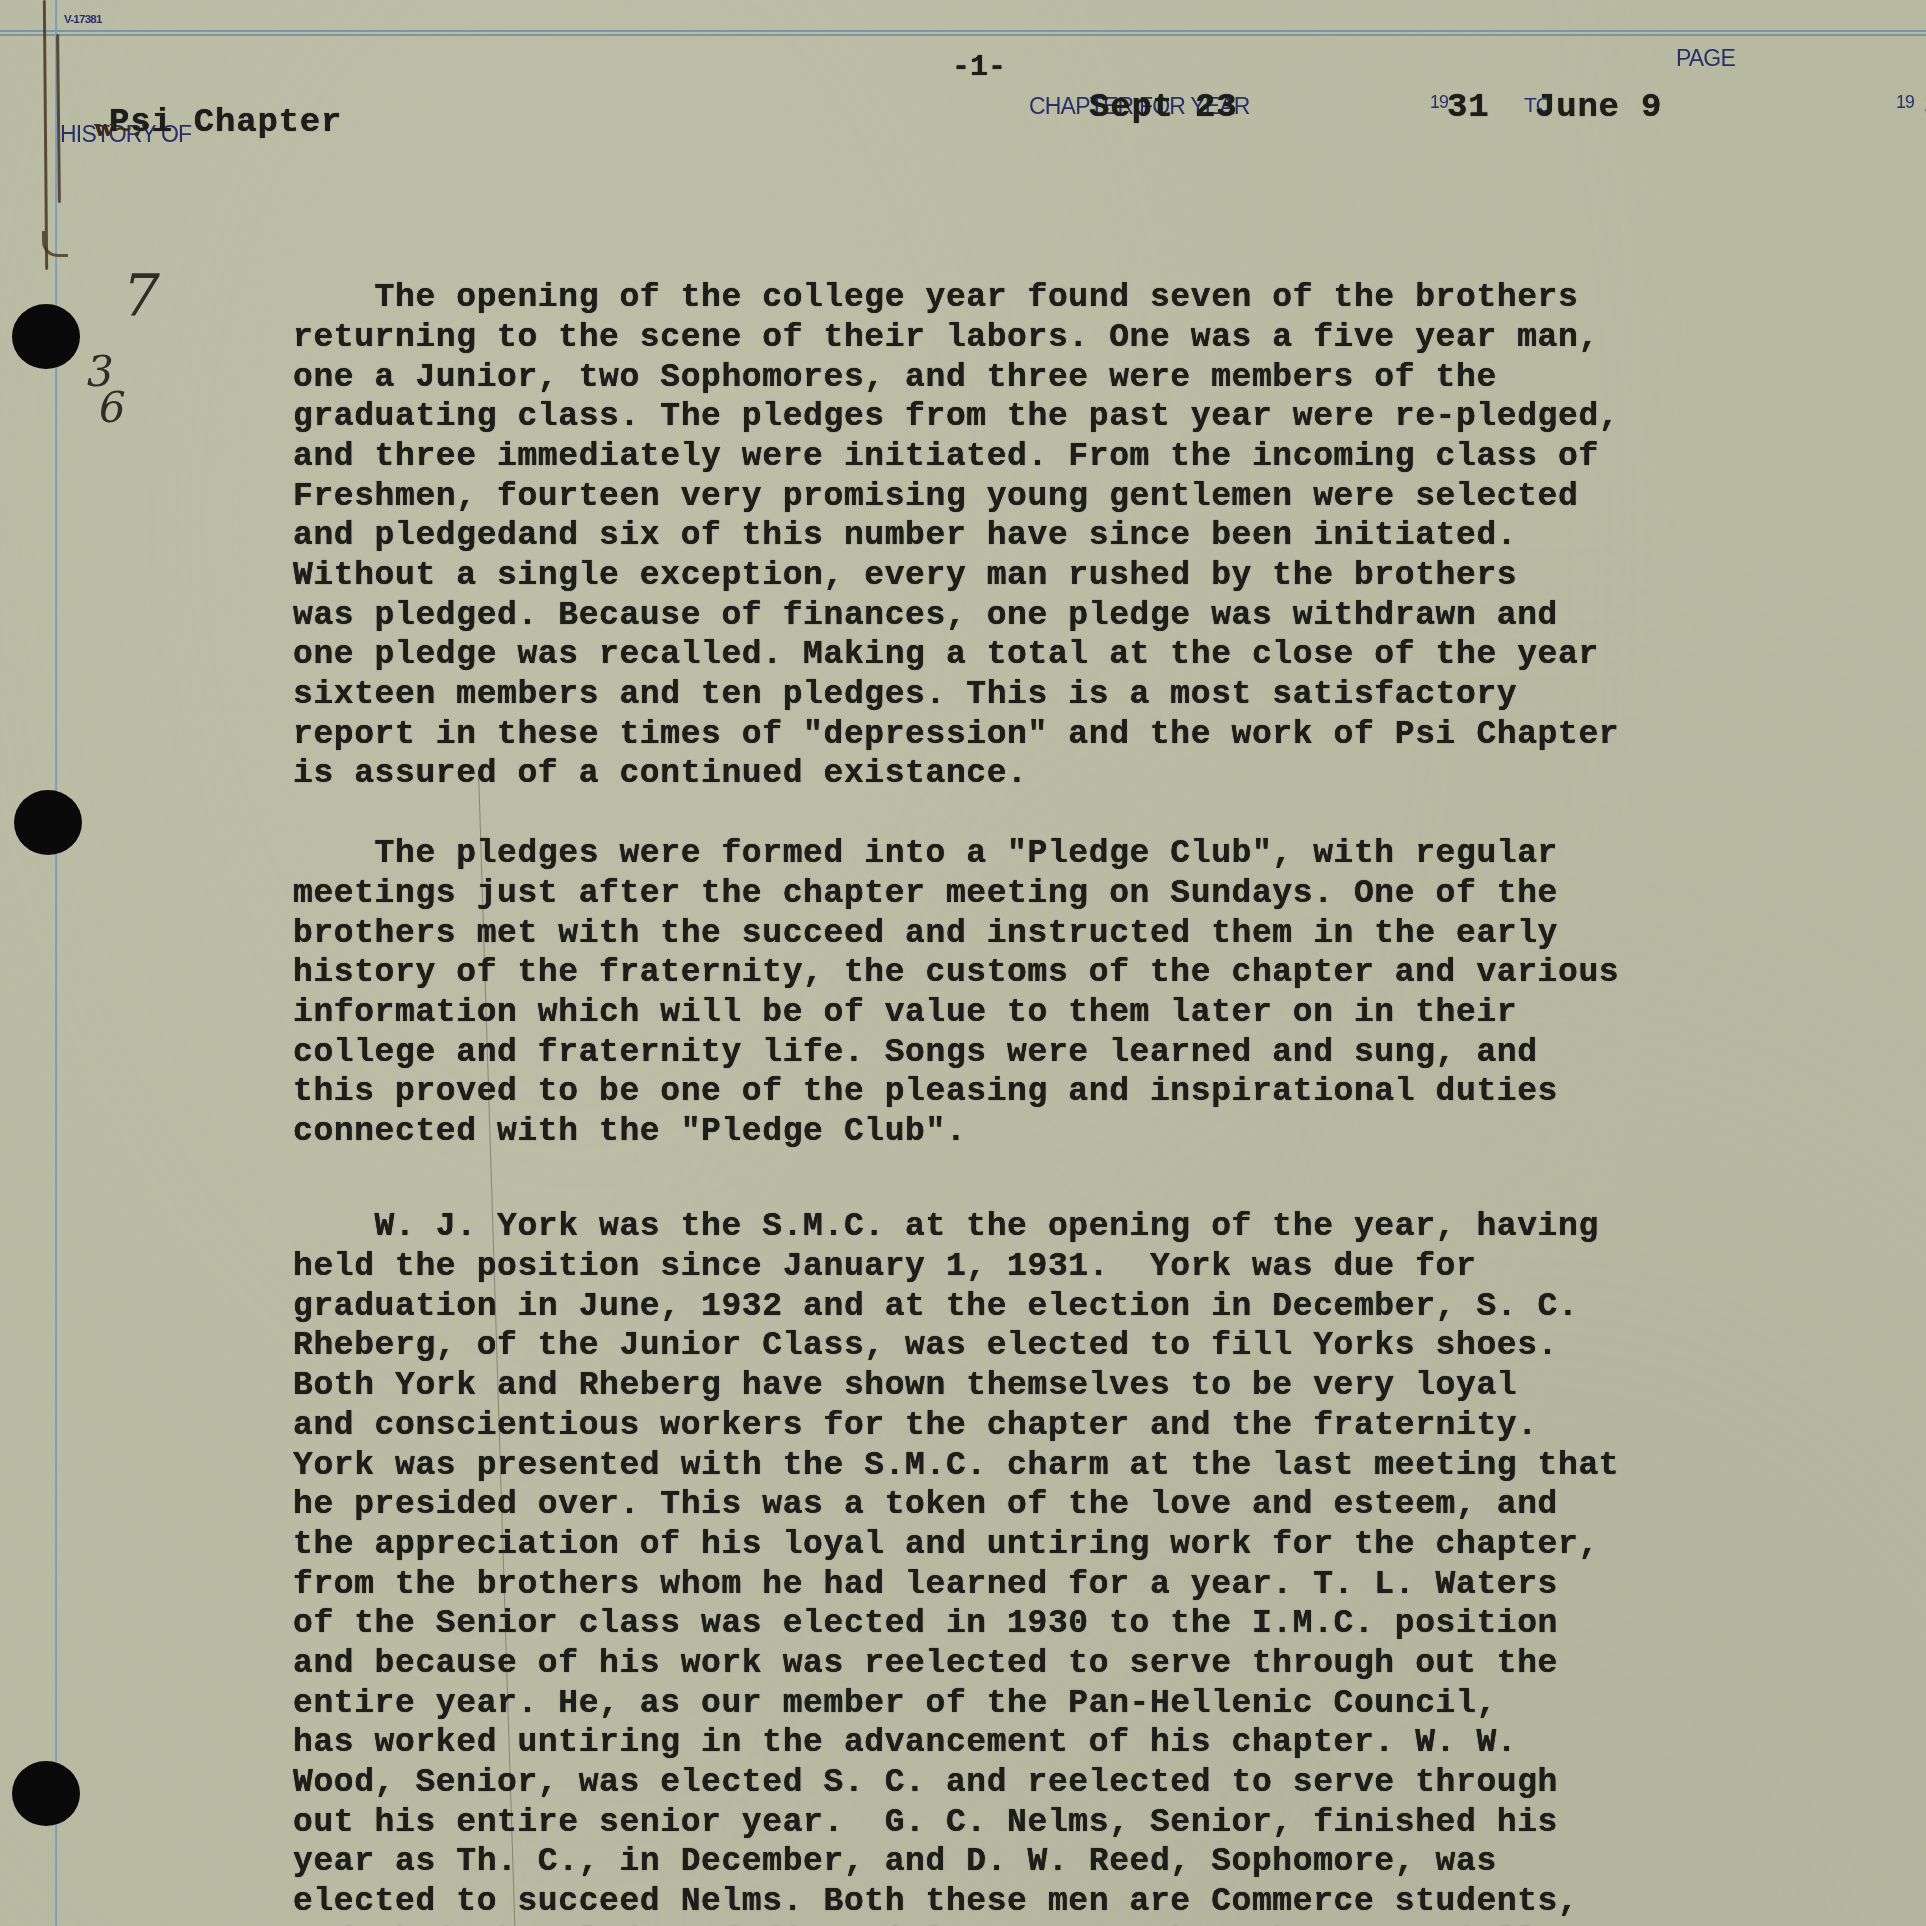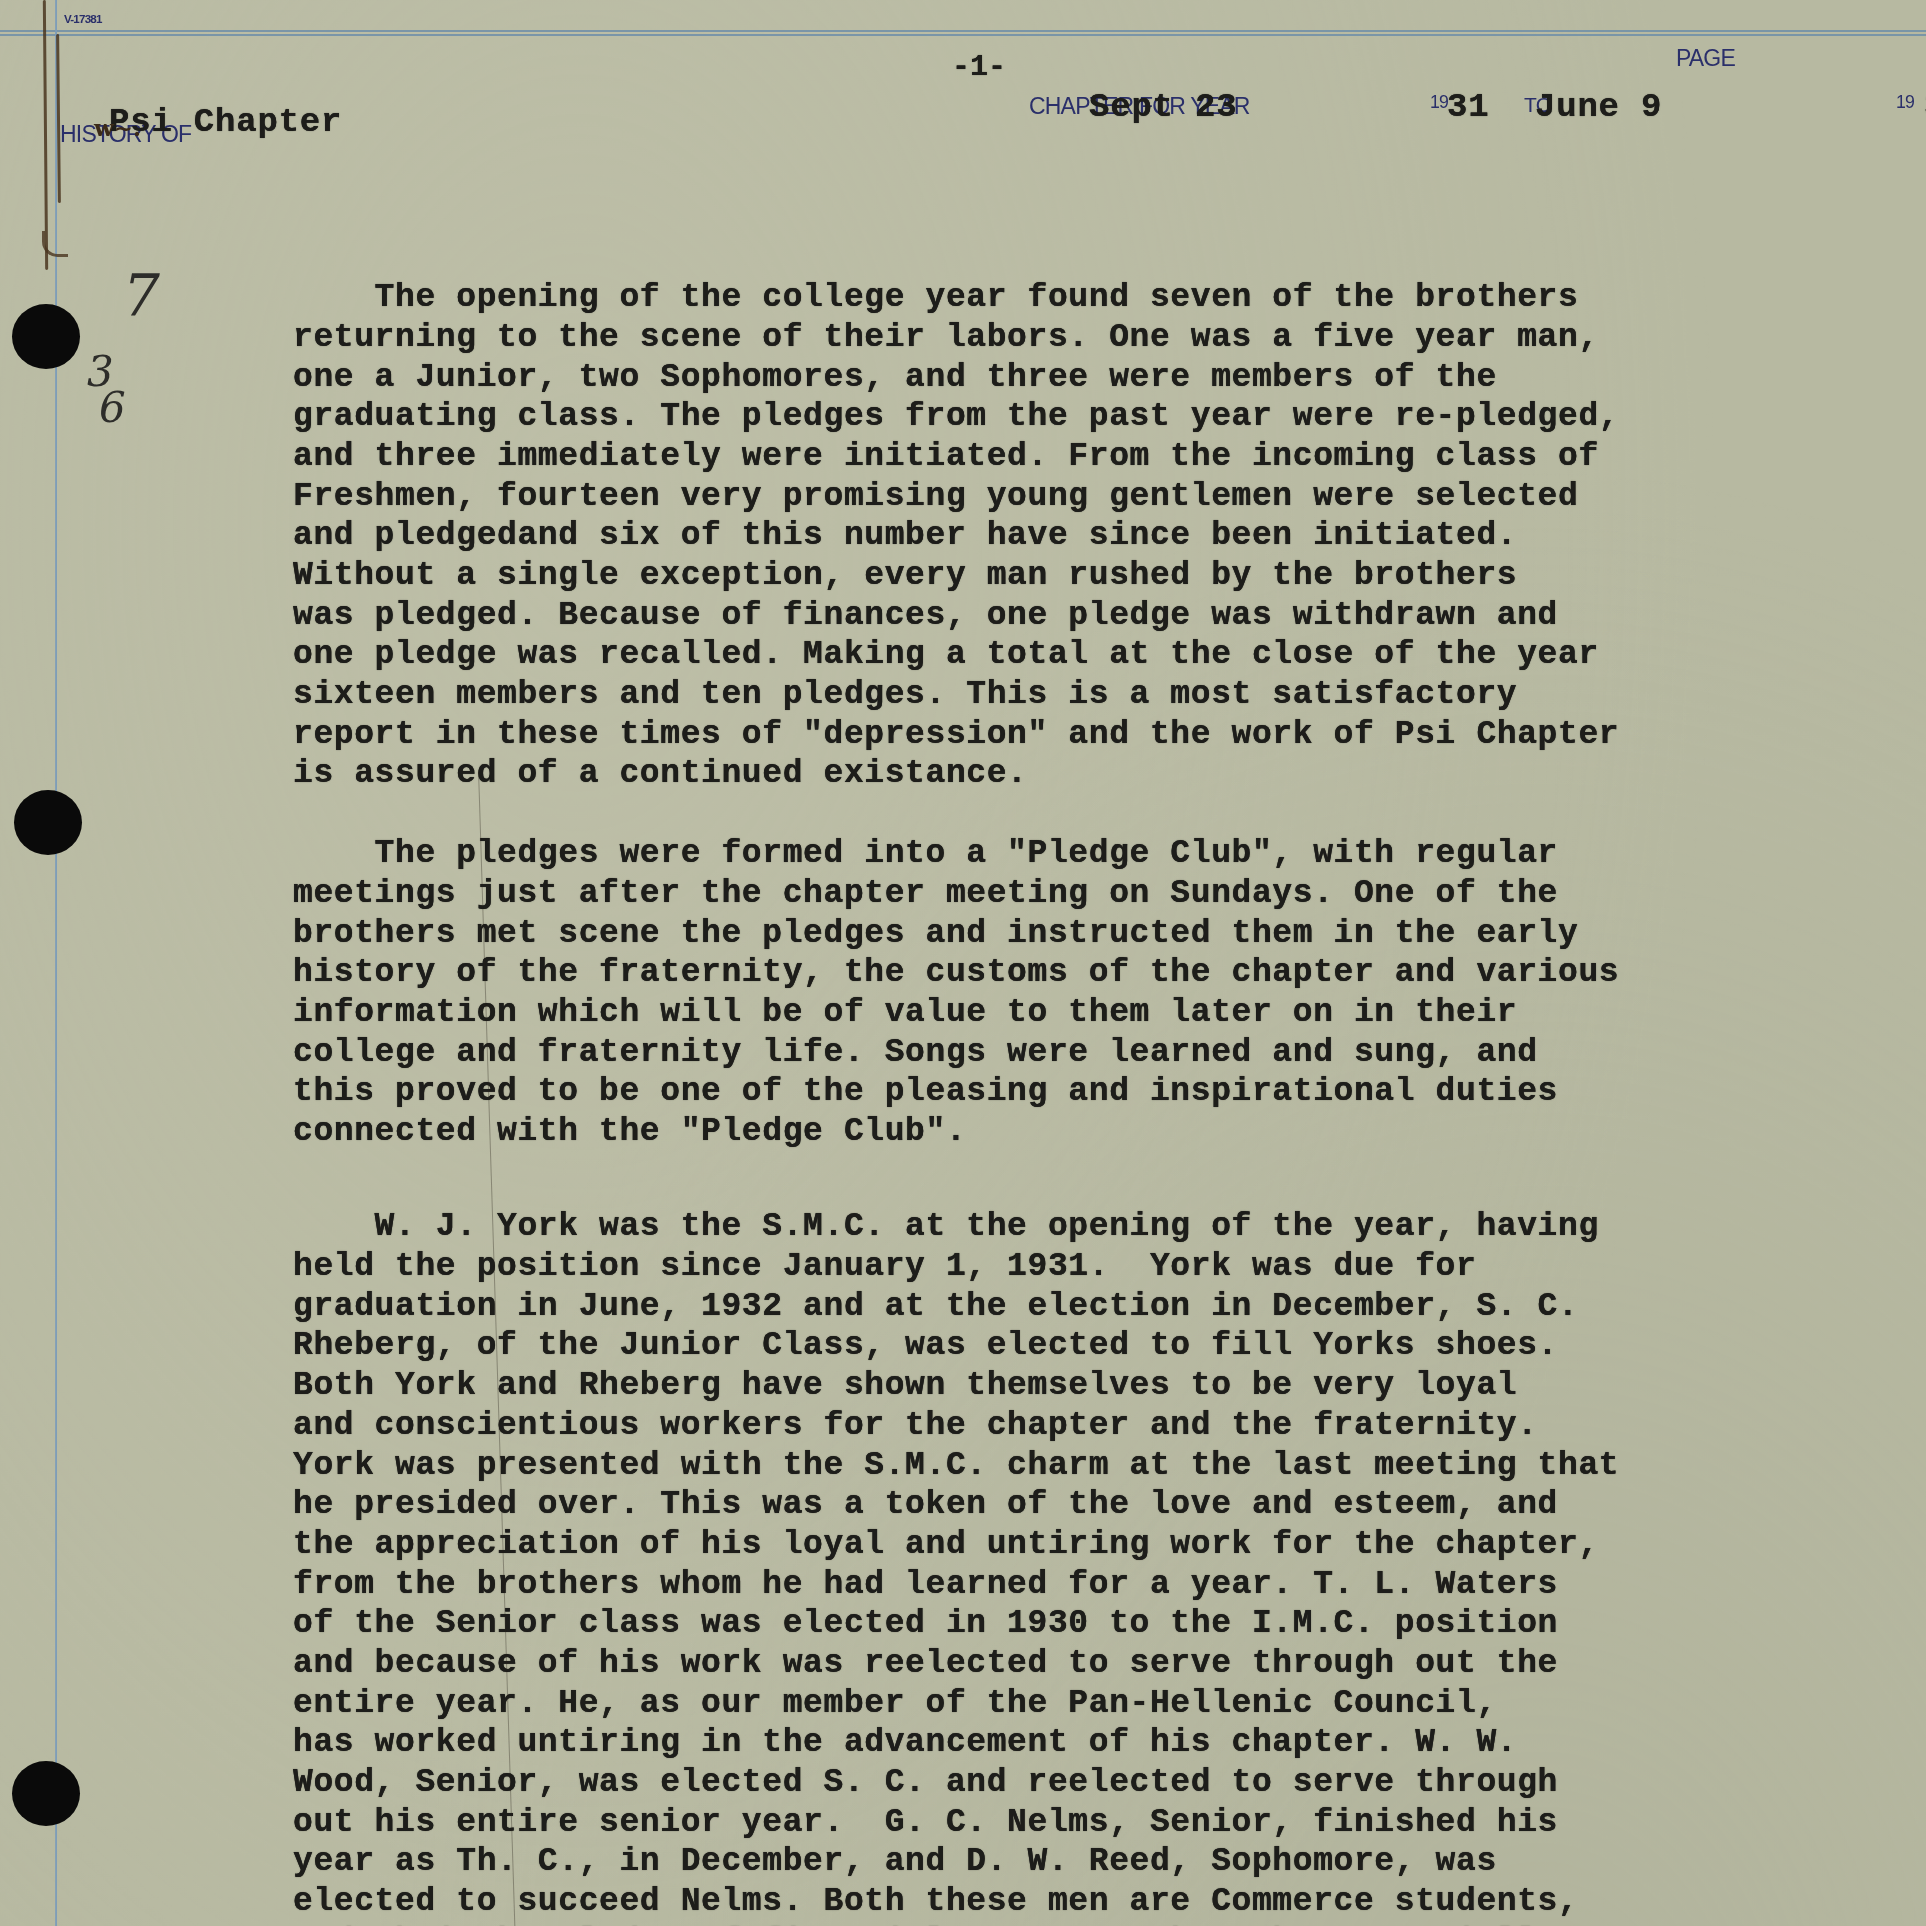--- a/index.html
+++ b/index.html
@@ -88,21 +88,21 @@
   <div class="typed body-line" style="top:597px;">was pledged. Because of finances, one pledge was withdrawn and</div>
   <div class="typed body-line" style="top:636px;">one pledge was recalled. Making a total at the close of the year</div>
   <div class="typed body-line" style="top:676px;">sixteen members and ten pledges. This is a most satisfactory</div>
   <div class="typed body-line" style="top:716px;">report in these times of "depression" and the work of Psi Chapter</div>
   <div class="typed body-line" style="top:755px;">is assured of a continued existance.</div>
 </div>
 
 <div>
   <div class="typed body-line" style="top:835px;">    The pledges were formed into a "Pledge Club", with regular</div>
   <div class="typed body-line" style="top:875px;">meetings just after the chapter meeting on Sundays. One of the</div>
-  <div class="typed body-line" style="top:915px;">brothers met scene the pledges and instructed them in the early</div>
+  <div class="typed body-line" style="top:915px;">brothers met with the succeed and instructed them in the early</div>
   <div class="typed body-line" style="top:954px;">history of the fraternity, the customs of the chapter and various</div>
   <div class="typed body-line" style="top:994px;">information which will be of value to them later on in their</div>
   <div class="typed body-line" style="top:1034px;">college and fraternity life. Songs were learned and sung, and</div>
   <div class="typed body-line" style="top:1073px;">this proved to be one of the pleasing and inspirational duties</div>
   <div class="typed body-line" style="top:1113px;">connected with the "Pledge Club".</div>
 </div>
 
 <div>
   <div class="typed body-line" style="top:1208px;">    W. J. York was the S.M.C. at the opening of the year, having</div>
   <div class="typed body-line" style="top:1248px;">held the position since January 1, 1931.  York was due for</div>

